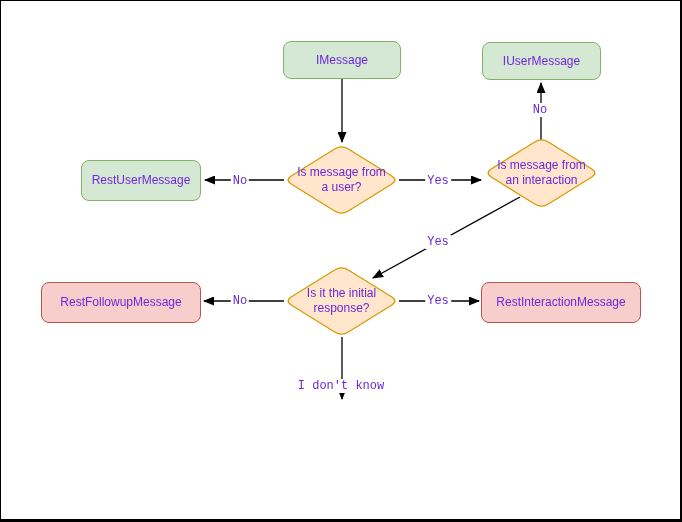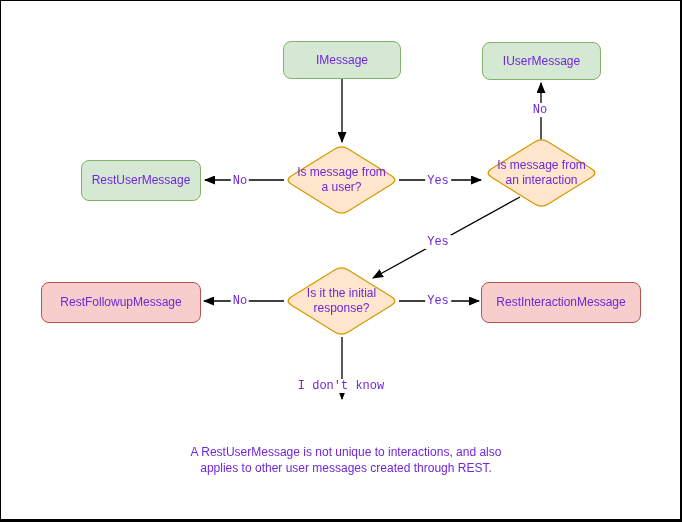--- a/index.html
+++ b/index.html
@@ -146,15 +146,14 @@
 
 
   <span class="edge-label lbl-system-no">No</span>
   <span class="edge-label lbl-inter-yes">Yes</span>
   <span class="edge-label lbl-iuser-no">No</span>
   <span class="edge-label lbl-diag-yes">Yes</span>
   <span class="edge-label lbl-follow-no">No</span>
   <span class="edge-label lbl-restint-yes">Yes</span>
   <span class="edge-label lbl-dontknow">I don't know</span>
 
-  <div class="annotation ann-rest">A RestUserMessage is not unique to interactions, and also applies to other user messages created through REST.</div>
 
 </div>
 
 </body></html>

